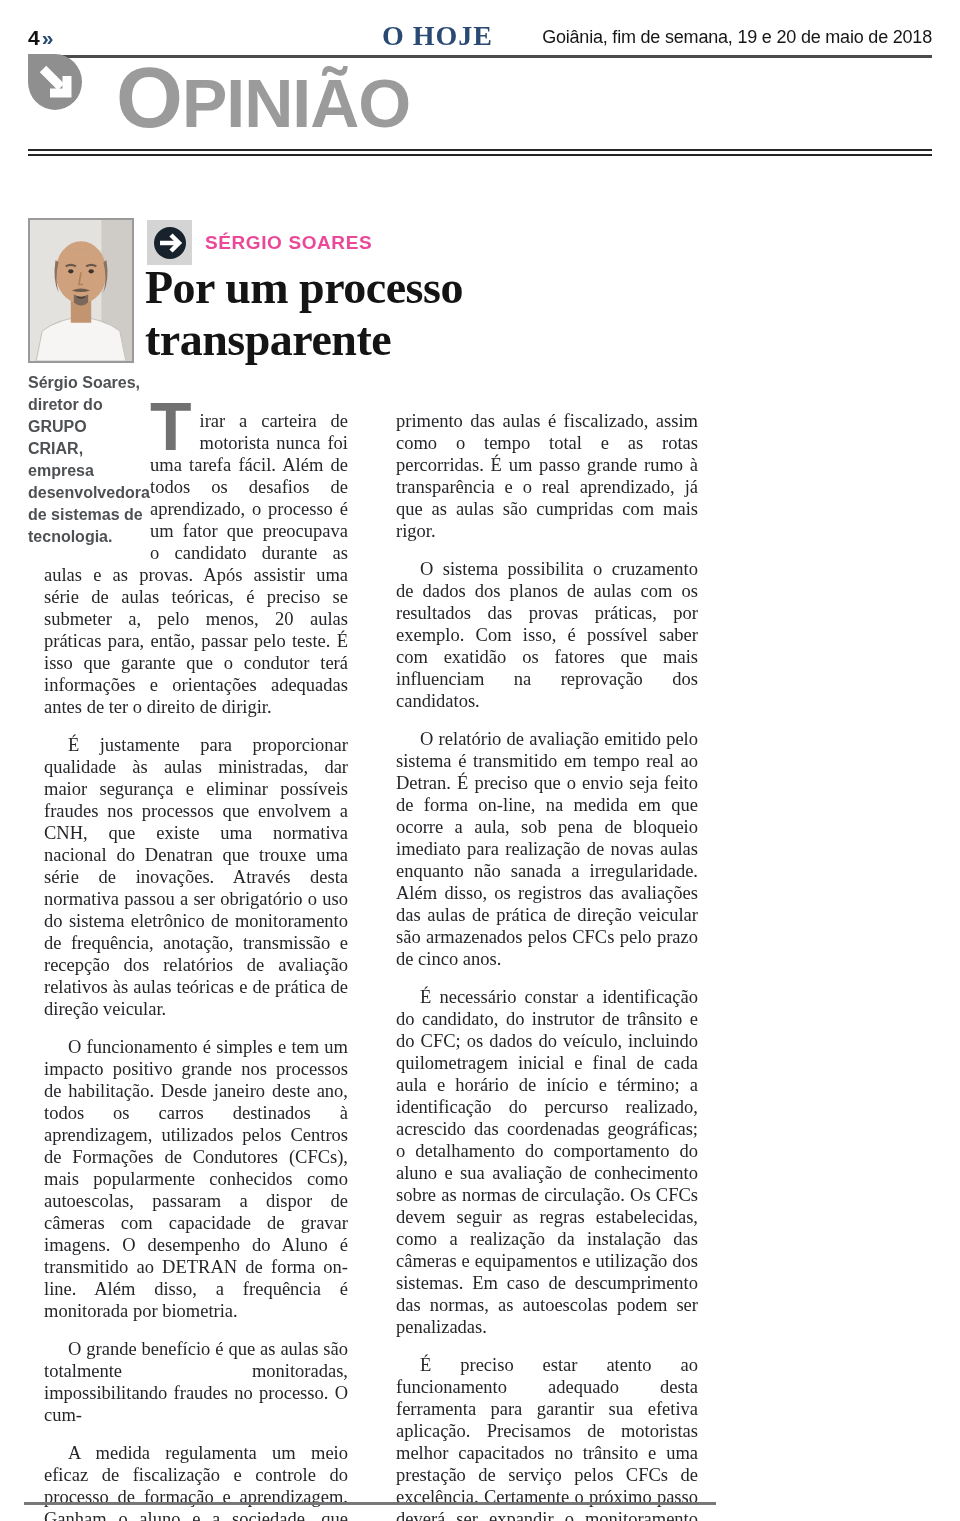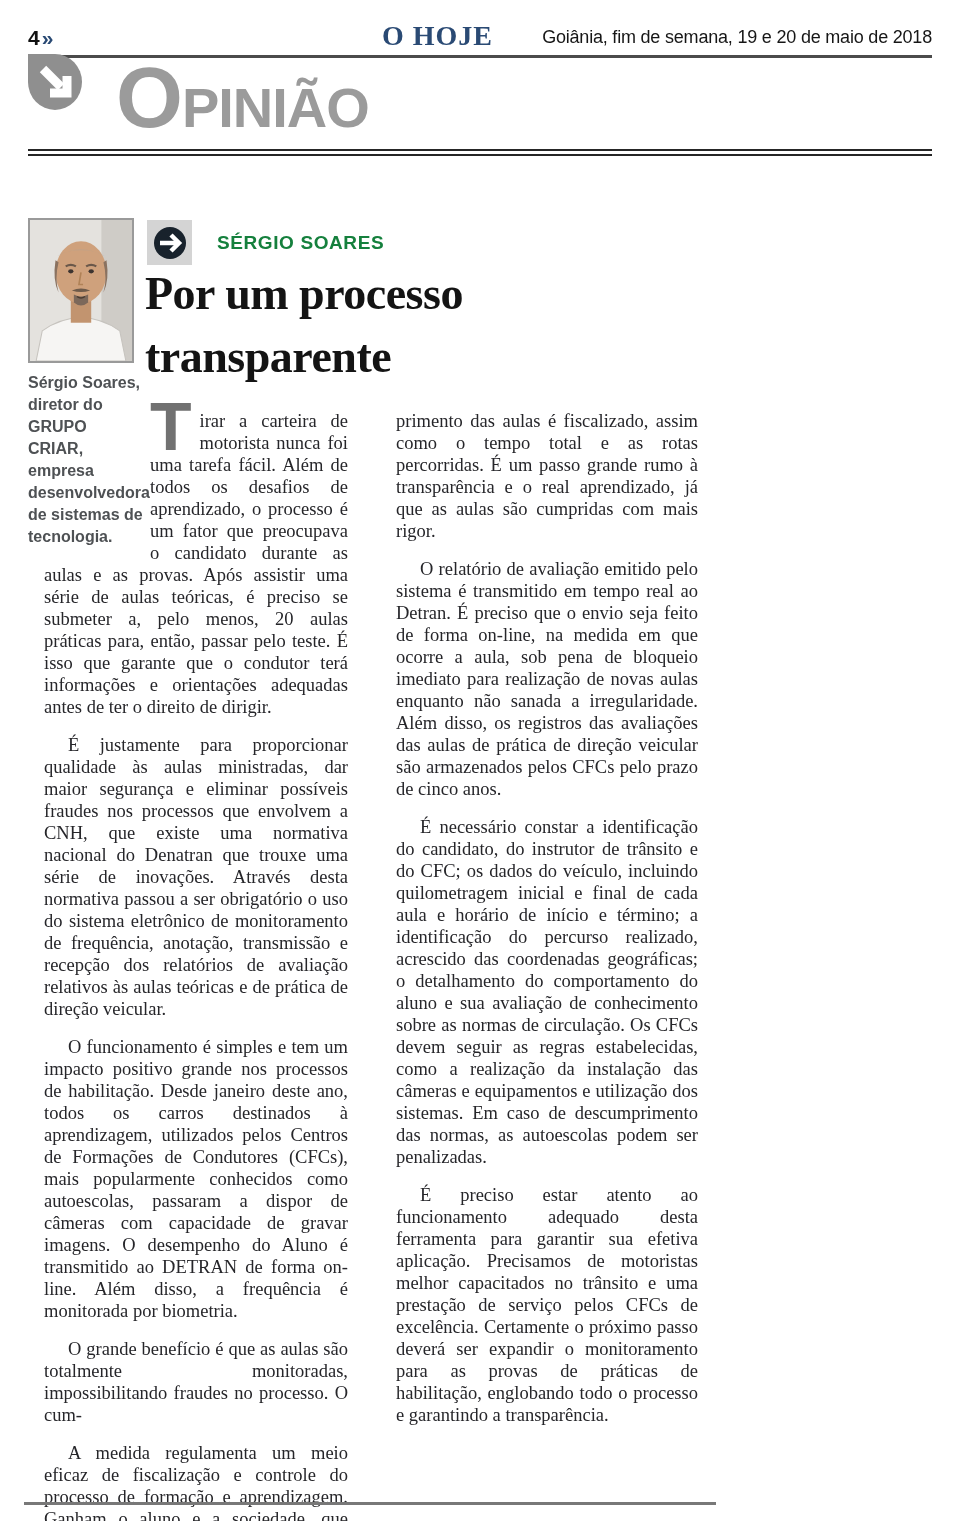--- a/index.html
+++ b/index.html
@@ -16,44 +16,44 @@
   .pagefolio .parrows{color:#2a4a74;margin-left:2px;}
   .masthead{position:absolute;left:382px;top:20px;font-family:"Liberation Serif",serif;font-weight:bold;font-size:28px;letter-spacing:1px;color:#2a4a74;}
   .dateline{position:absolute;right:28px;top:27px;font-family:Liberation Sans, sans-serif;font-size:18px;color:#161616;letter-spacing:-0.2px;}
   .header-rule{position:absolute;left:28px;top:55px;width:904px;height:3px;background:#4b4b4b;}
   .section-icon{
     position:absolute;left:28px;top:54px;width:54px;height:56px;
     background:#8f8f8f;border-radius:0 50% 50% 50%;z-index:2;
   }
   .section-title{position:absolute;left:116px;top:58px;color:#9b9b9b;font-family:"Liberation Sans",sans-serif;font-weight:bold;letter-spacing:-1px;white-space:nowrap;}
   .sec-initial{font-size:86px;line-height:78px;}
-  .sec-rest{font-size:56px;}
+  .sec-rest{font-size:68px;}
   .double-rule{position:absolute;left:28px;top:149px;width:904px;height:3px;border-top:2px solid #262626;border-bottom:2px solid #262626;}
   
   .photo-frame{
     position:absolute;left:28px;top:218px;width:102px;height:141px;
     border:2px solid #9a9a9a;background:#dcdad6;box-sizing:content-box;
   }
   .photo-frame svg{display:block;width:100%;height:100%;}
   .photo-caption{
     position:absolute;left:28px;top:372px;width:116px;
     font-family:"Liberation Sans",sans-serif;font-weight:bold;
     font-size:16px;line-height:22px;color:#4e5154;
   }
   .byline-badge{position:absolute;left:147px;top:220px;width:45px;height:45px;background:#d4d4d4;}
   .byline-badge svg{display:block;margin:5px auto 0 auto;}
   .byline{
     position:absolute;left:205px;top:232px;
     font-family:"Liberation Sans",sans-serif;font-weight:bold;
-    font-size:19px;letter-spacing:0.6px;color:#15803d;margin-left:12px;
+    font-size:19px;letter-spacing:0.6px;color:#ec4899;
   }
   .title{
     position:absolute;left:145px;top:262px;width:450px;margin:0;
     font-family:"Liberation Serif",serif;font-weight:bold;
-    font-size:46px;line-height:63px;letter-spacing:-0.5px;color:#141414;
+    font-size:46px;line-height:52px;letter-spacing:-0.5px;color:#141414;
   }
   
   .col{
     position:absolute;top:394px;width:336px;
     font-size:18.5px;line-height:22px;
     text-align:justify;color:#26262a;
   }
   .col1{left:28px;height:1090px;}
   .col2{left:380px;width:334px;height:1090px;}
   .col p{margin:16px;}
@@ -128,20 +128,21 @@
     <div class="dropcap">T</div>
     <p>irar a carteira de motorista nunca foi uma tarefa fácil. Além de todos os desafios de aprendizado, o processo é um fator que preocupava o candidato durante as aulas e as provas. Após assistir uma série de aulas teóricas, é preciso se submeter a, pelo menos, 20 aulas práticas para, então, passar pelo teste. É isso que garante que o condutor terá informações e orientações adequadas antes de ter o direito de dirigir.</p>
     <p class="indent">É justamente para proporcionar qualidade às aulas ministradas, dar maior segurança e eliminar possíveis fraudes nos processos que envolvem a CNH, que existe uma normativa nacional do Denatran que trouxe uma série de inovações. Através desta normativa passou a ser obrigatório o uso do sistema eletrônico de monitoramento de frequência, anotação, transmissão e recepção dos relatórios de avaliação relativos às aulas teóricas e de prática de direção veicular.</p>
     <p class="indent">O funcionamento é simples e tem um impacto positivo grande nos processos de habilitação. Desde janeiro deste ano, todos os carros destinados à aprendizagem, utilizados pelos Centros de Formações de Condutores (CFCs), mais popularmente conhecidos como autoescolas, passaram a dispor de câmeras com capacidade de gravar imagens. O desempenho do Aluno é transmitido ao DETRAN de forma on-line. Além disso, a frequência é monitorada por biometria.</p>
     <p class="indent">O grande benefício é que as aulas são totalmente monitoradas, impossibilitando fraudes no processo. O cum-</p>
     <p class="indent">A medida regulamenta um meio eficaz de fiscalização e controle do processo de formação e aprendizagem. Ganham o aluno e a sociedade, que passam a ter uma garantia de que há qualidade no aprendizado, ganha o Detran, que passa a monitorar em tempo real esse processo, que é realizado fora de suas dependências.</p>
   </div>
 
   <div class="col col2">
     <p>primento das aulas é fiscalizado, assim como o tempo total e as rotas percorridas. É um passo grande rumo à transparência e o real aprendizado, já que as aulas são cumpridas com mais rigor.</p>
+    <p class="indent">O sistema possibilita o cruzamento de dados dos planos de aulas com os resultados das provas práticas, por exemplo. Com isso, é possível saber com exatidão os fatores que mais influenciam na reprovação dos candidatos.</p>
     <p class="indent">O relatório de avaliação emitido pelo sistema é transmitido em tempo real ao Detran. É preciso que o envio seja feito de forma on-line, na medida em que ocorre a aula, sob pena de bloqueio imediato para realização de novas aulas enquanto não sanada a irregularidade. Além disso, os registros das avaliações das aulas de prática de direção veicular são armazenados pelos CFCs pelo prazo de cinco anos.</p>
     <p class="indent">É necessário constar a identificação do candidato, do instrutor de trânsito e do CFC; os dados do veículo, incluindo quilometragem inicial e final de cada aula e horário de início e término; a identificação do percurso realizado, acrescido das coordenadas geográficas; o detalhamento do comportamento do aluno e sua avaliação de conhecimento sobre as normas de circulação. Os CFCs devem seguir as regras estabelecidas, como a realização da instalação das câmeras e equipamentos e utilização dos sistemas. Em caso de descumprimento das normas, as autoescolas podem ser penalizadas.</p>
     <p class="indent">É preciso estar atento ao funcionamento adequado desta ferramenta para garantir sua efetiva aplicação. Precisamos de motoristas melhor capacitados no trânsito e uma prestação de serviço pelos CFCs de excelência. Certamente o próximo passo deverá ser expandir o monitoramento para as provas de práticas de habilitação, englobando todo o processo e garantindo a transparência.</p>
   </div>
 
   <div class="bottom-rule"></div>
 
 </div>
 
 </body></html>

